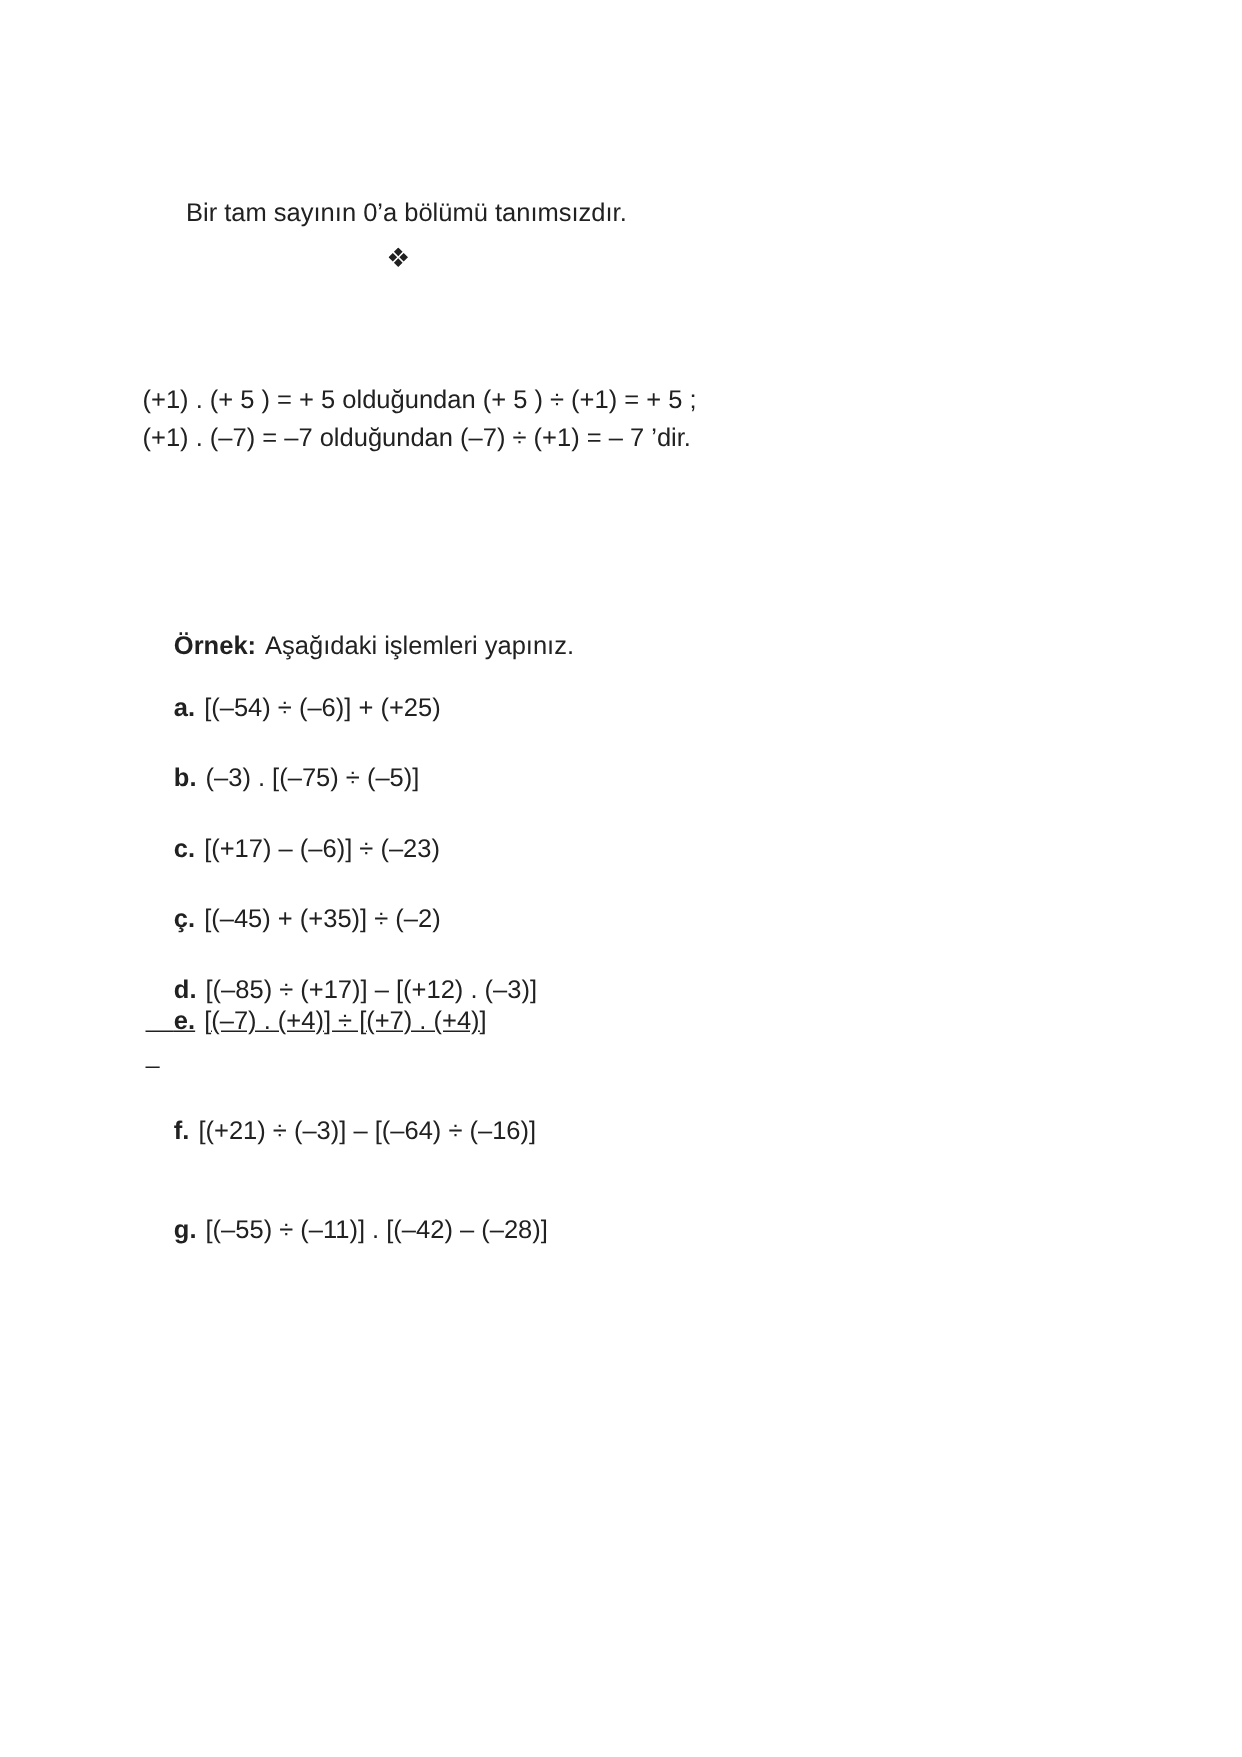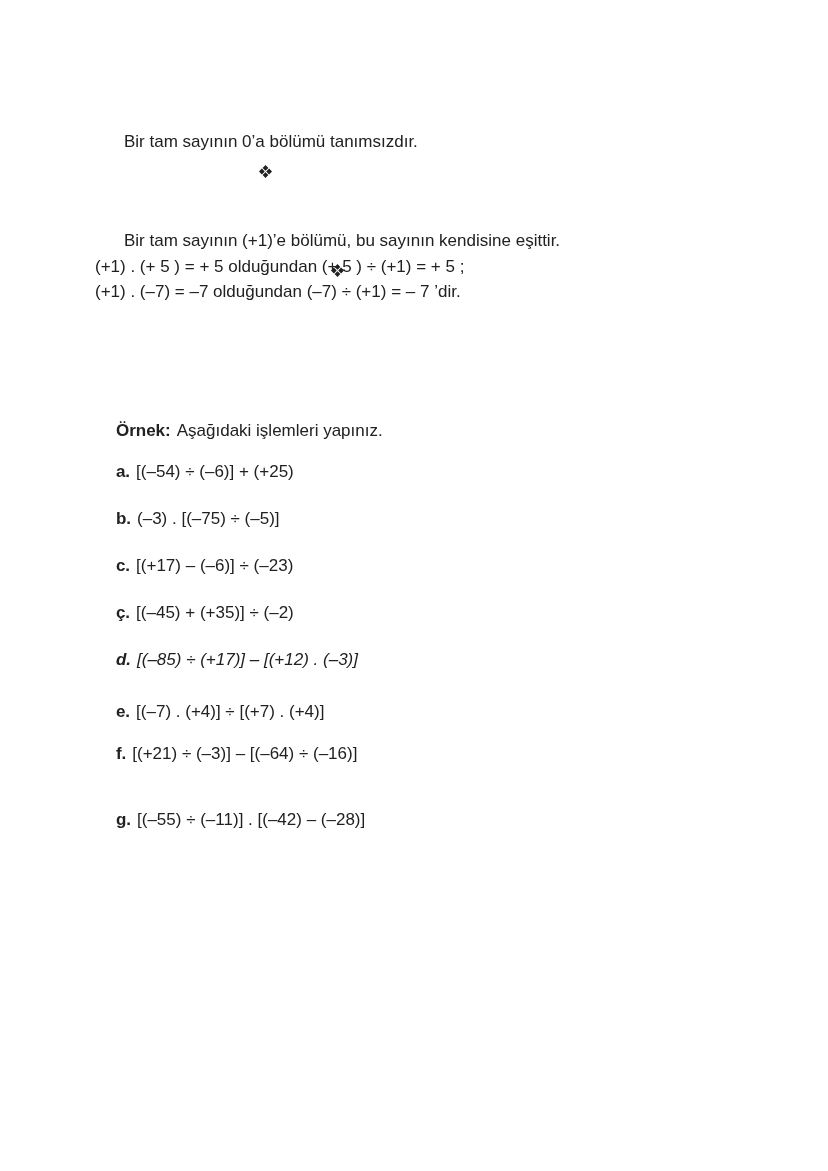--- a/index.html
+++ b/index.html
@@ -54,54 +54,43 @@
       <svg viewBox="0 0 14 14" width="13" height="13" xmlns="http://www.w3.org/2000/svg">
         <path fill="#212121" d="M7 0 L10.1 3.1 L7 6.2 L3.9 3.1 Z
                                M14 7 L10.9 10.1 L7.8 7 L10.9 3.9 Z
                                M7 14 L3.9 10.9 L7 7.8 L10.1 10.9 Z
                                M0 7 L3.1 3.9 L6.2 7 L3.1 10.1 Z"></path>
       </svg>
     </span>
     <span>Bir tam sayının 0’a bölümü tanımsızdır.</span>
   </div>
 
-  <div class="line bullet-line" style="left:124px; top:216px;">
-    <span class="bullet-icon">
-      <svg viewBox="0 0 14 14" width="13" height="13" xmlns="http://www.w3.org/2000/svg">
-        <path fill="#212121" d="M7 0 L10.1 3.1 L7 6.2 L3.9 3.1 Z
-                               M14 7 L10.9 10.1 L7.8 7 L10.9 3.9 Z
-                               M7 14 L3.9 10.9 L7 7.8 L10.1 10.9 Z
-                               M0 7 L3.1 3.9 L6.2 7 L3.1 10.1 Z"></path>
-      </svg>
-    </span>
-    <span>Bir tam sayının (+1)’e bölümü, bu sayının kendisine eşittir.</span>
-  </div>
   <div class="line" style="left:95px; top:255px;">(+1) . (+ 5 ) = + 5 olduğundan (+ 5 ) ÷ (+1) = + 5 ;</div>
   <div class="line" style="left:95px; top:280px;">(+1) . (–7) = –7 olduğundan (–7) ÷ (+1) = – 7 ’dir.</div>
 
   <div class="line" style="left:97px; top:395px;">
     <span class="example-label">Örnek:</span><span>Aşağıdaki işlemleri yapınız.</span>
   </div>
 
   <div class="line" style="left:97px; top:436px;">
     <span class="item-letter">a.</span><span>[(–54) ÷ (–6)] + (+25)</span>
   </div>
   <div class="line" style="left:97px; top:483px;">
     <span class="item-letter">b.</span><span>(–3) . [(–75) ÷ (–5)]</span>
   </div>
   <div class="line" style="left:97px; top:530px;">
     <span class="item-letter">c.</span><span>[(+17) – (–6)] ÷ (–23)</span>
   </div>
   <div class="line" style="left:97px; top:577px;">
     <span class="item-letter">ç.</span><span>[(–45) + (+35)] ÷ (–2)</span>
   </div>
-  <div class="line" style="left:97px; top:624px;font-style:italic;">
+  <div class="line" style="left:97px; top:624px;">
     <span class="item-letter">d.</span><span>[(–85) ÷ (+17)] – [(+12) . (–3)]</span>
   </div>
-  <div class="line" style="left:97px; top:676px;">
+  <div class="line" style="left:97px; top:645px;text-decoration:underline;">
     <span class="item-letter">e.</span><span>[(–7) . (+4)] ÷ [(+7) . (+4)]</span>
   </div>
   <div class="line" style="left:97px; top:718px;">
     <span class="item-letter">f.</span><span>[(+21) ÷ (–3)] – [(–64) ÷ (–16)]</span>
   </div>
   <div class="line" style="left:97px; top:784px;">
     <span class="item-letter">g.</span><span>[(–55) ÷ (–11)] . [(–42) – (–28)]</span>
   </div>
 
 </div>

